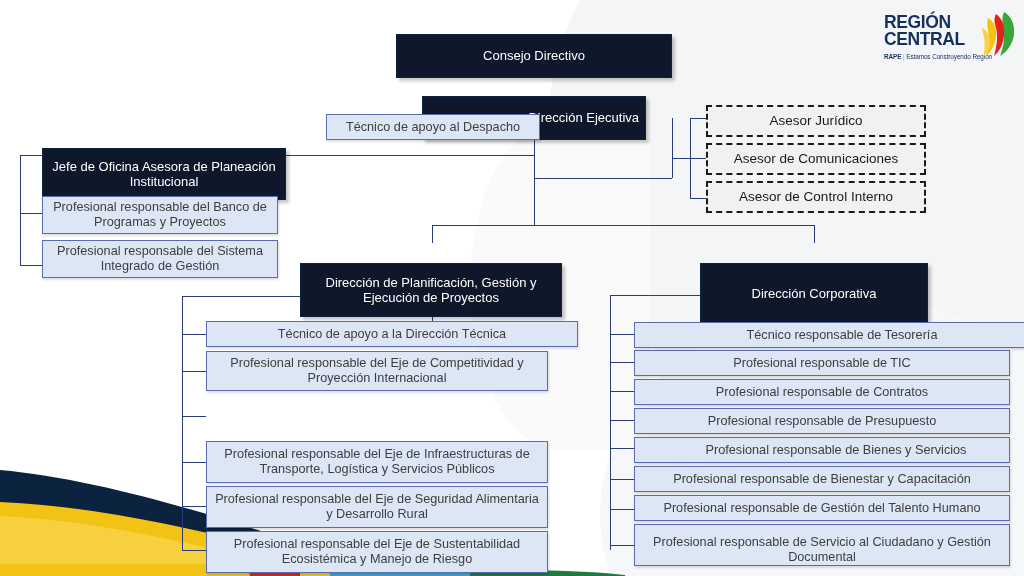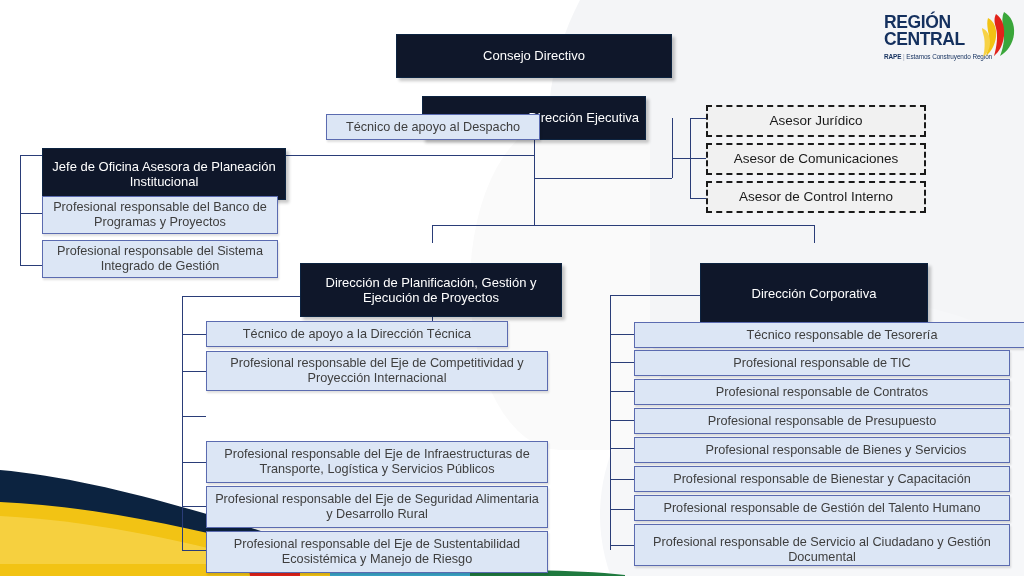--- a/index.html
+++ b/index.html
@@ -219,21 +219,21 @@
   </div>
 
   <div class="node navy" style="left:300px; top:243px; width:262px; height:54px;">
     <span>Dirección de Planificación, Gestión y Ejecución de Proyectos</span>
   </div>
 
   <div class="node navy" style="left:700px; top:243px; width:228px; height:62px;">
     <span>Dirección Corporativa</span>
   </div>
 
-  <div class="node light" style="left:206px; top:321px; width:302px; height:26px;">
+  <div class="node light" style="left:206px; top:321px; width:372px; height:26px;">
     <span>Técnico de apoyo a la Dirección Técnica</span>
   </div>
   <div class="node light" style="left:206px; top:351px; width:342px; height:40px;">
     <span>Profesional responsable del Eje de Competitividad y Proyección Internacional</span>
   </div>
   <div class="node light" style="left:206px; top:441px; width:342px; height:42px;">
     <span>Profesional responsable del Eje de Infraestructuras de Transporte, Logística y Servicios Públicos</span>
   </div>
   <div class="node light" style="left:206px; top:486px; width:342px; height:42px;">
     <span>Profesional responsable del Eje de Seguridad Alimentaria y Desarrollo Rural</span>

